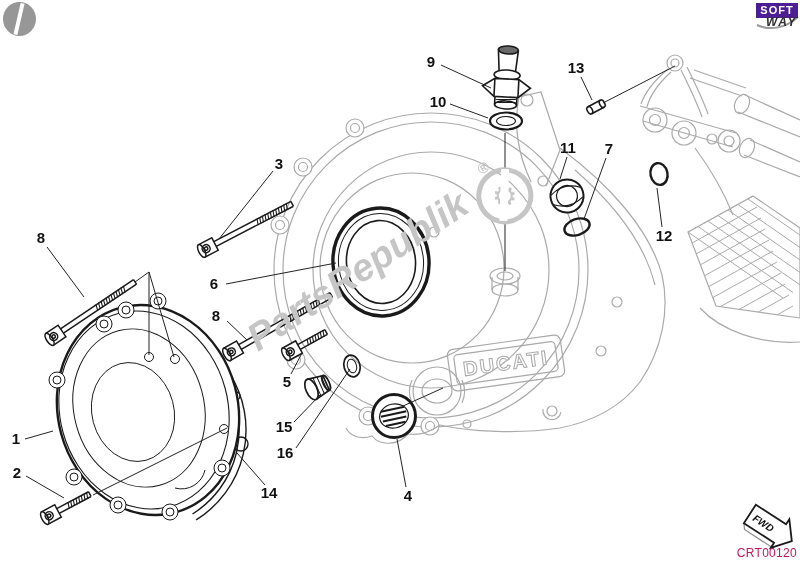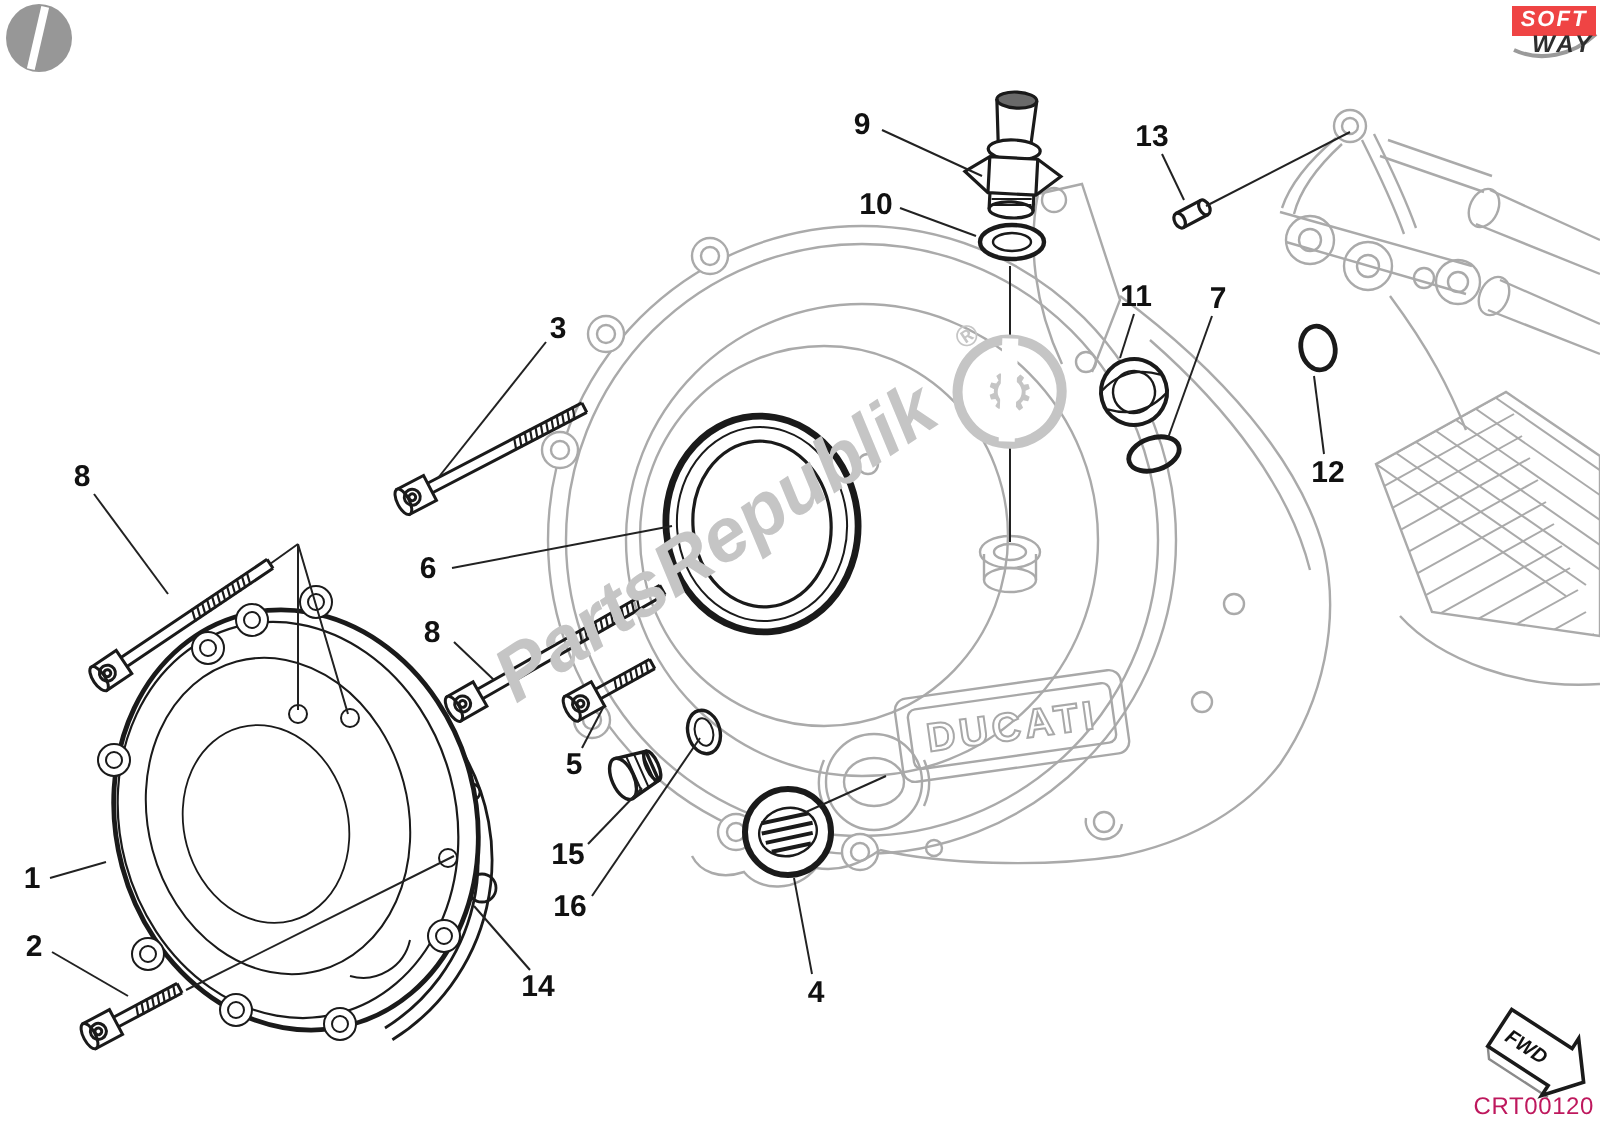--- a/index.html
+++ b/index.html
@@ -10,22 +10,22 @@
   .stage svg{position:absolute;left:0;top:0;}
   .screw-icon{
     position:absolute;left:3px;top:2px;width:33px;height:34px;border-radius:50%;
     background:#979797;
   }
   .screw-icon .slot{
     position:absolute;left:14px;top:1px;width:4px;height:32px;background:#fff;
     transform:rotate(13deg);
   }
   .soft-box{
-    position:absolute;left:756px;top:3px;width:42px;height:15px;background:#ef4444;
-    color:#fff;font-style:italic;font-weight:700;font-size:11px;line-height:15px;
+    position:absolute;left:756px;top:3px;width:42px;height:15px;background:#4c1d95;
+    color:#fff;font-weight:700;font-size:11px;line-height:15px;
     text-align:center;letter-spacing:1px;
   }
   .way-text{
     position:absolute;left:766px;top:15px;color:#2e2e2e;font-style:italic;
     font-weight:900;font-size:12px;letter-spacing:1.5px;text-align:right;
   }
   .code-text{
     position:absolute;right:3px;top:546px;color:#be185d;font-size:12px;
     letter-spacing:0.3px;text-align:right;
   }

